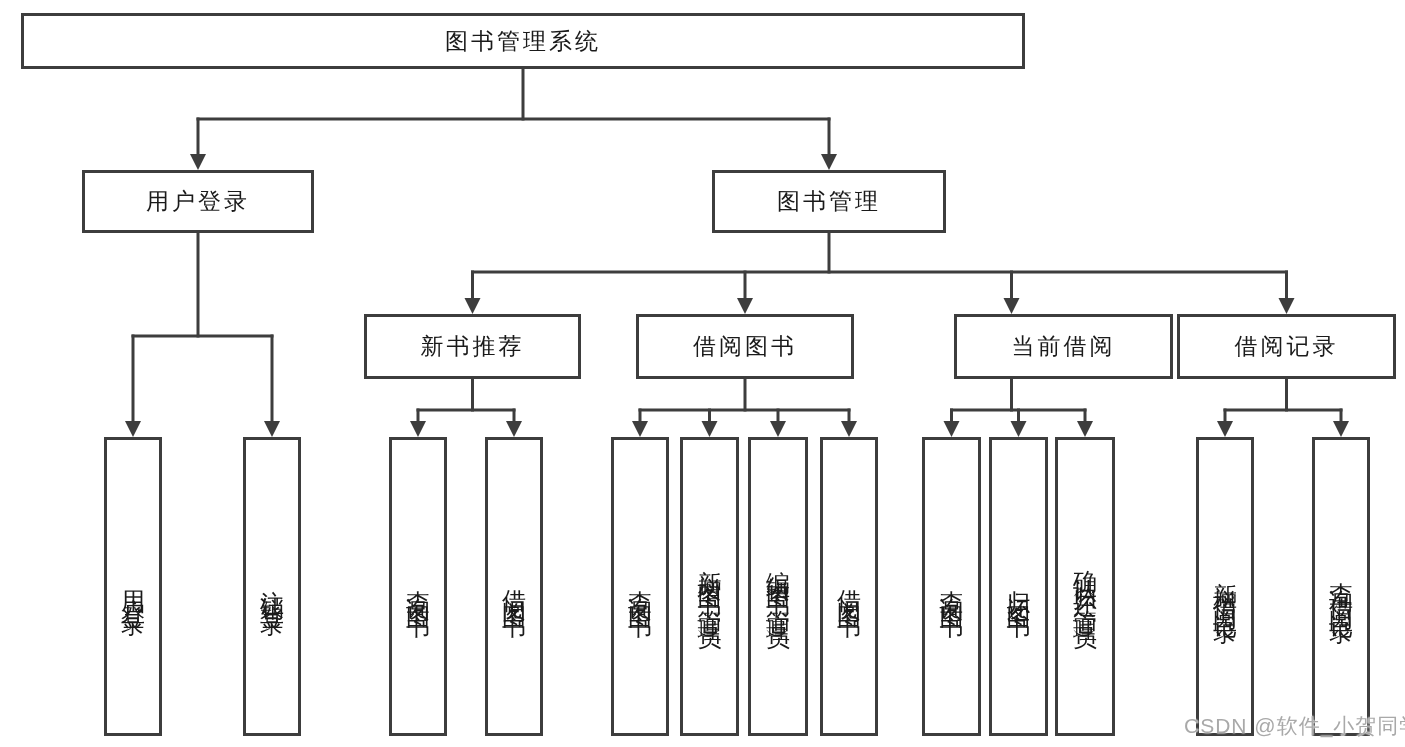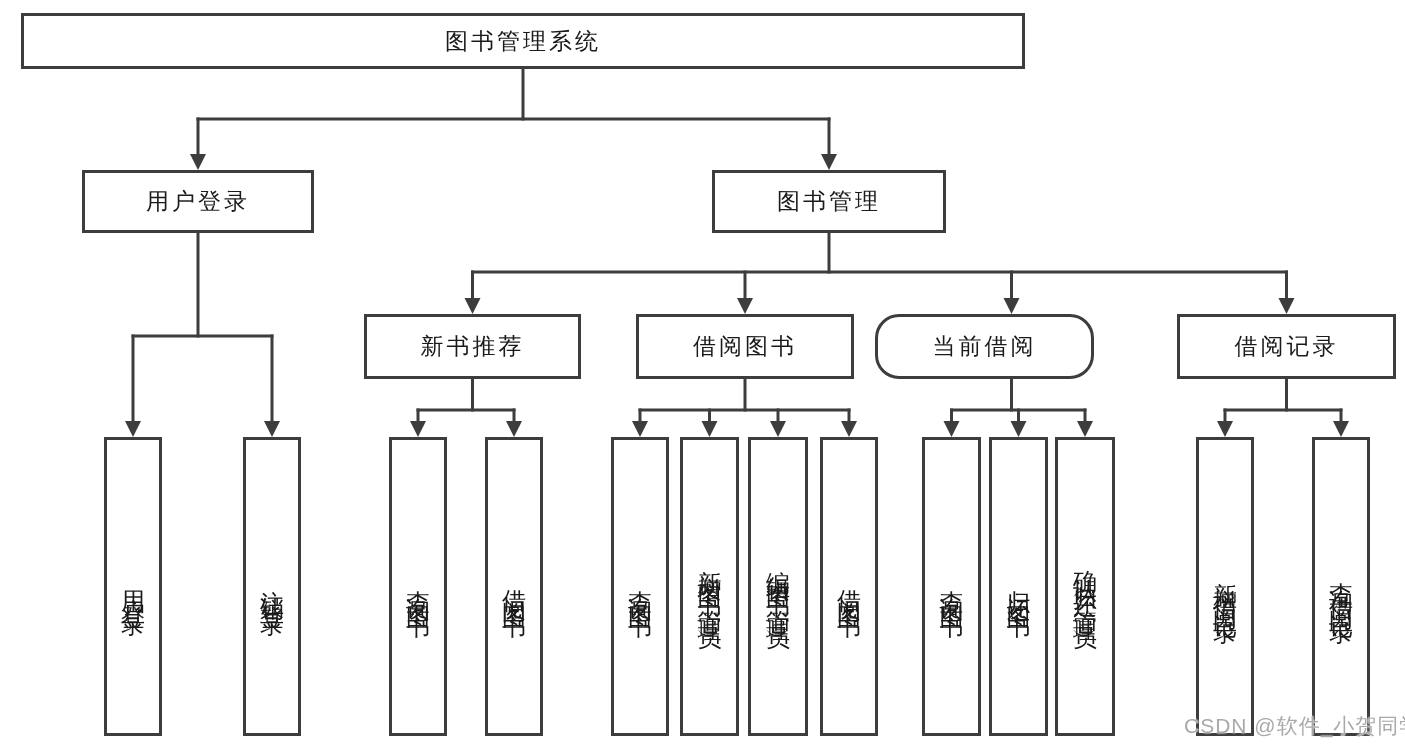--- a/index.html
+++ b/index.html
@@ -112,21 +112,21 @@
       <polygon points="1333,421 1349,421 1341,437" class="c-head"></polygon>
     </svg>
 
   <div class="box h" style="left:21px; top:13px; width:1004px; height:56px;">图书管理系统</div>
 
   <div class="box h" style="left:82px; top:170px; width:232px; height:63px;">用户登录</div>
   <div class="box h" style="left:712px; top:170px; width:234px; height:63px;">图书管理</div>
 
   <div class="box h" style="left:364px; top:314px; width:217px; height:65px;">新书推荐</div>
   <div class="box h" style="left:636px; top:314px; width:218px; height:65px;">借阅图书</div>
-  <div class="box h" style="left:875px; top:314px; width:219px; height:65px;border-radius:24px;">当前借阅</div>
+  <div class="box h" style="left:954px; top:314px; width:219px; height:65px;">当前借阅</div>
   <div class="box h" style="left:1177px; top:314px; width:219px; height:65px;">借阅记录</div>
 
   <div class="box leaf" style="left:104px; top:437px; width:58px; height:299px;">用户登录</div>
   <div class="box leaf" style="left:243px; top:437px; width:58px; height:299px;">注销登录</div>
 
   <div class="box leaf" style="left:389px; top:437px; width:58px; height:299px;">查询图书</div>
   <div class="box leaf" style="left:485px; top:437px; width:58px; height:299px;">借阅图书</div>
 
   <div class="box leaf" style="left:611px; top:437px; width:58px; height:299px;">查询图书</div>
   <div class="box leaf" style="left:680px; top:437px; width:59px; height:299px;">新增图书（管理员）</div>

